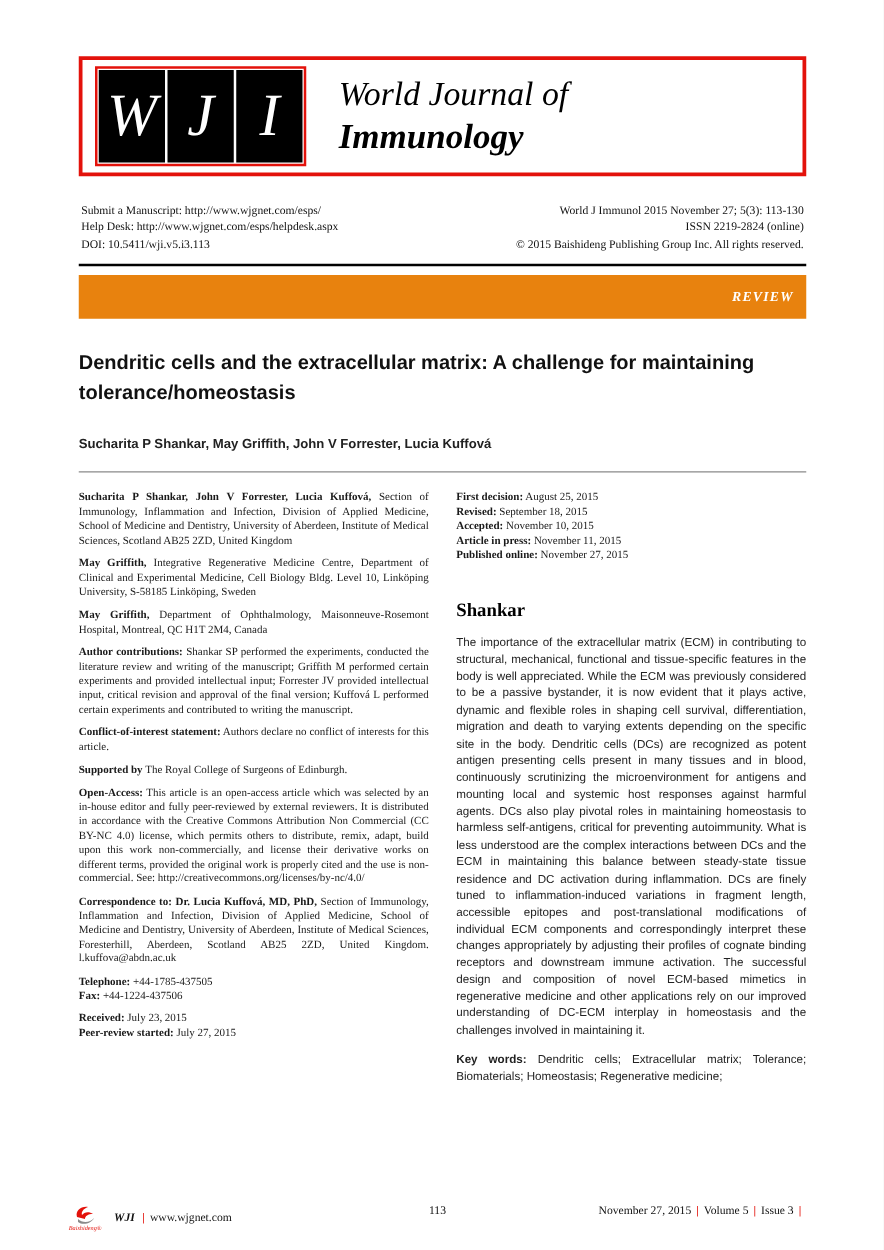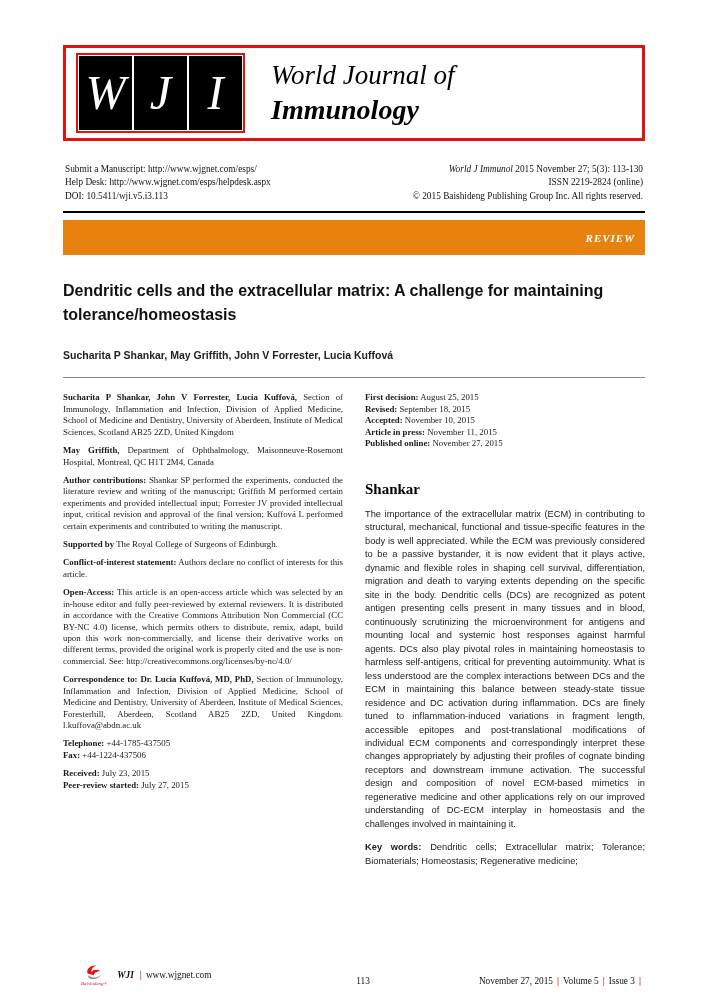--- a/index.html
+++ b/index.html
@@ -60,21 +60,21 @@
     display:flex;
     justify-content:space-between;
     margin-top:19px;
     padding:3px 2px 8px 2px;
     border-bottom:2px solid #000;
     font-size:9.3px;
     line-height:1.45;
     color:#111;
   }
   .info-right{text-align:right;}
-  .italic{font-style:italic;text-align:right;}
+  .italic{text-align:right;}
 
   
   .review-banner{
     margin-top:7px;
     height:35px;
     background:var(--orange);
     display:flex;
     align-items:center;
     justify-content:flex-end;
     padding-right:10px;
@@ -151,23 +151,23 @@
     font-size:9.3px;
     line-height:1.45;
     text-align:justify;
     color:#222;
   }
   .keywords b{font-weight:bold;}
 
   
   .footer{
     position:absolute;
-    left:81px;right:62px;bottom:14px;
-    display:flex;
-    align-items:flex-end;
+    left:55px;right:62px;bottom:14px;
+    display:flex;
+    align-items:flex-start;
     font-size:9.3px;
     color:#111;
   }
   .footer .left,.footer .right{flex:1;display:flex;align-items:center;}
   .footer .right{justify-content:flex-end;}
   .footer .center{width:60px;text-align:center;}
   .pipe{color:var(--red);margin:0 4px;font-weight:bold;}
   .wji-short{font-style:italic;font-weight:bold;margin-right:2px;}
   .baishideng{
     display:flex;flex-direction:column;align-items:center;
@@ -213,24 +213,25 @@
     </div>
 
     <h1 class="article-title">Dendritic cells and the extracellular matrix: A challenge for maintaining tolerance/homeostasis</h1>
     <div class="authors">Sucharita P Shankar, May Griffith, John V Forrester, Lucia Kuffová</div>
     <div class="rule"></div>
 
     <div class="columns">
 
       <div class="col col-left">
         <p><b class="lead">Sucharita P Shankar, John V Forrester, Lucia Kuffová,</b><span> Section of Immunology, Inflammation and Infection, Division of Applied Medicine, School of Medicine and Dentistry, University of Aberdeen, Institute of Medical Sciences, Scotland AB25 2ZD, United Kingdom</span></p>
+        <p><b class="lead">May Griffith,</b><span> Integrative Regenerative Medicine Centre, Department of Clinical and Experimental Medicine, Cell Biology Bldg. Level 10, Linköping University, S-58185 Linköping, Sweden</span></p>
         <p><b class="lead">May Griffith,</b><span> Department of Ophthalmology, Maisonneuve-Rosemont Hospital, Montreal, QC H1T 2M4, Canada</span></p>
         <p><b class="lead">Author contributions:</b><span> Shankar SP performed the experiments, conducted the literature review and writing of the manuscript; Griffith M performed certain experiments and provided intellectual input; Forrester JV provided intellectual input, critical revision and approval of the final version; Kuffová L performed certain experiments and contributed to writing the manuscript.</span></p>
+        <p><b class="lead">Conflict-of-interest statement:</b><span> Authors declare no conflict of interests for this article.</span></p>
         <p><b class="lead">Supported by</b><span> The Royal College of Surgeons of Edinburgh.</span></p>
-        <p><b class="lead">Conflict-of-interest statement:</b><span> Authors declare no conflict of interests for this article.</span></p>
         <p><b class="lead">Open-Access:</b><span> This article is an open-access article which was selected by an in-house editor and fully peer-reviewed by external reviewers. It is distributed in accordance with the Creative Commons Attribution Non Commercial (CC BY-NC 4.0) license, which permits others to distribute, remix, adapt, build upon this work non-commercially, and license their derivative works on different terms, provided the original work is properly cited and the use is non-commercial. See: http://creativecommons.org/licenses/by-nc/4.0/</span></p>
         <p><b class="lead">Correspondence to: Dr. Lucia Kuffová, MD, PhD,</b><span> Section of Immunology, Inflammation and Infection, Division of Applied Medicine, School of Medicine and Dentistry, University of Aberdeen, Institute of Medical Sciences, Foresterhill, Aberdeen, Scotland AB25 2ZD, United Kingdom. l.kuffova@abdn.ac.uk</span></p>
         <p class="tight"><b class="lead">Telephone:</b><span> +44-1785-437505</span></p>
         <p class="tight"><b class="lead">Fax:</b><span> +44-1224-437506</span></p>
         <p class="tight gap-top"><b class="lead">Received:</b><span> July 23, 2015</span></p>
         <p class="tight"><b class="lead">Peer-review started:</b><span> July 27, 2015</span></p>
       </div>
 
       <div class="col col-right">
         <div class="dates">

